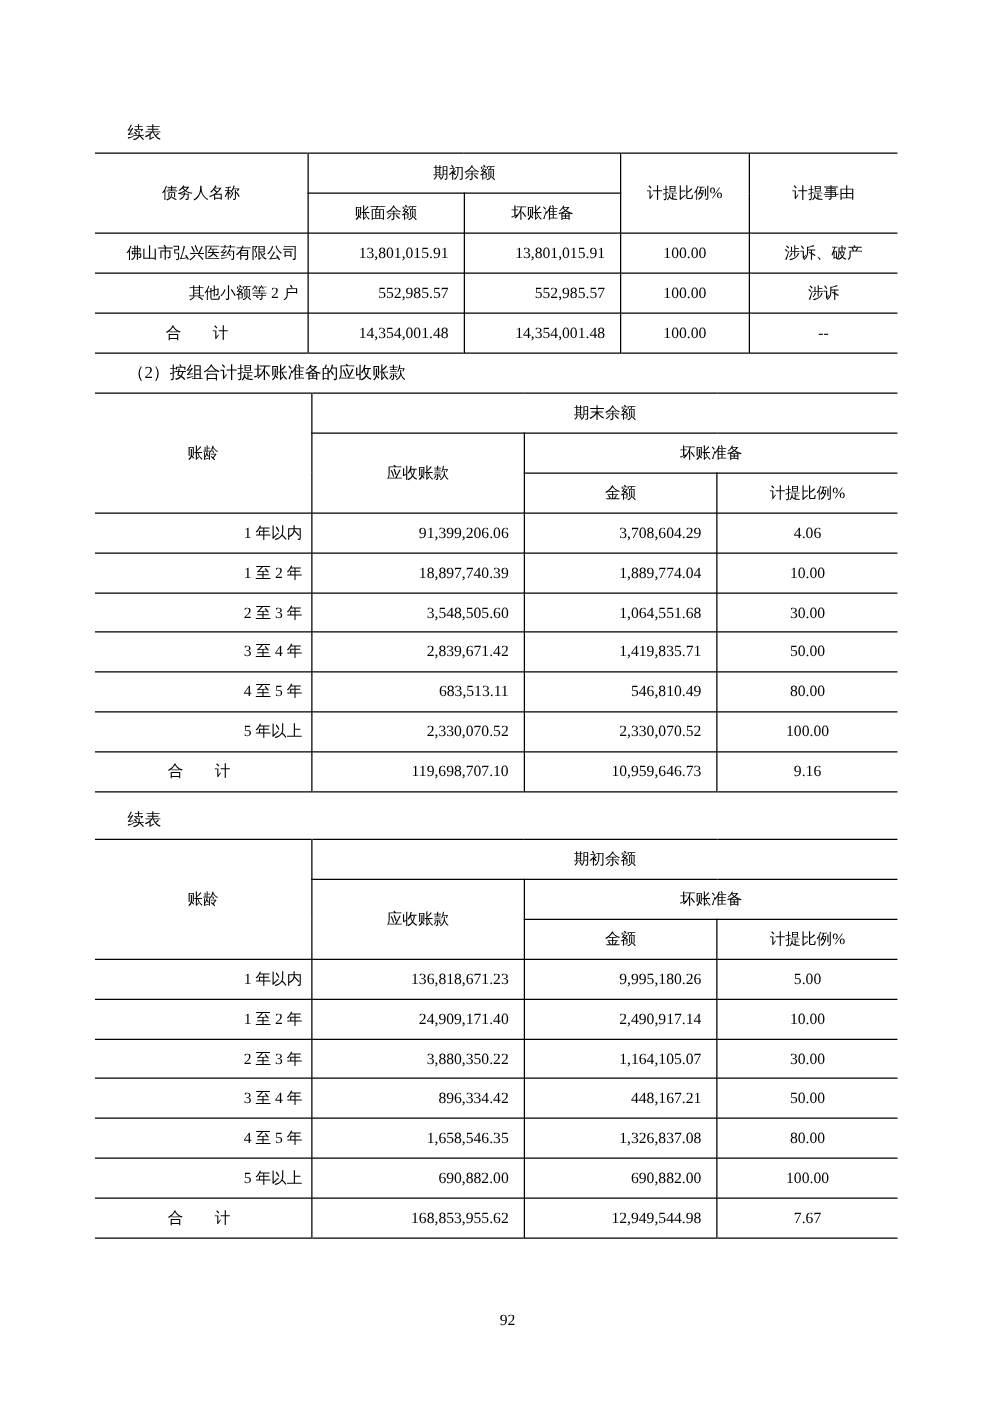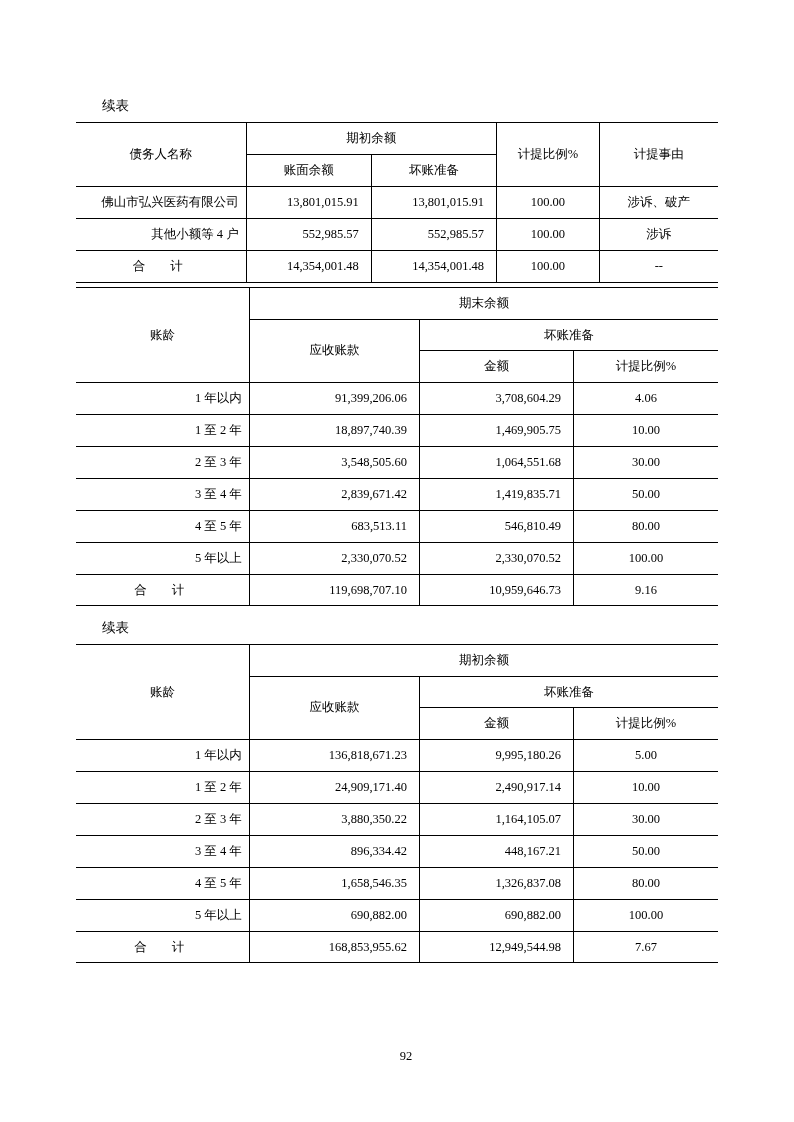--- a/index.html
+++ b/index.html
@@ -121,37 +121,38 @@
       </thead>
       <tbody>
         <tr>
           <td class="l h-pad">佛山市弘兴医药有限公司</td>
           <td class="r h-pad">13,801,015.91</td>
           <td class="r h-pad">13,801,015.91</td>
           <td class="c h-pad">100.00</td>
           <td class="c h-pad">涉诉、破产</td>
         </tr>
         <tr>
-          <td class="l h-pad">其他小额等 4 户</td>
+          <td class="l h-pad">其他小额等 2 户</td>
           <td class="r h-pad">552,985.57</td>
           <td class="r h-pad">552,985.57</td>
           <td class="c h-pad">100.00</td>
           <td class="c h-pad">涉诉</td>
         </tr>
         <tr>
           <td class="spaced h-pad">合　计</td>
           <td class="r h-pad">14,354,001.48</td>
           <td class="r h-pad">14,354,001.48</td>
           <td class="c h-pad">100.00</td>
           <td class="c h-pad">--</td>
         </tr>
       </tbody>
     </table>
   </div>
 
+  <div class="para sub">（2）按组合计提坏账准备的应收账款</div>
 
   <div class="tbl-block">
     <table class="doc-table">
       <colgroup>
         <col style="width: 27%;">
         <col style="width: 26.5%;">
         <col style="width: 24%;">
         <col style="width: 22.5%;">
       </colgroup>
       <thead>
@@ -171,21 +172,21 @@
       <tbody>
         <tr>
           <td class="l h-pad">1 年以内</td>
           <td class="r h-pad">91,399,206.06</td>
           <td class="r h-pad">3,708,604.29</td>
           <td class="c h-pad">4.06</td>
         </tr>
         <tr>
           <td class="l h-pad">1 至 2 年</td>
           <td class="r h-pad">18,897,740.39</td>
-          <td class="r h-pad">1,469,905.75</td>
+          <td class="r h-pad">1,889,774.04</td>
           <td class="c h-pad">10.00</td>
         </tr>
         <tr>
           <td class="l h-pad">2 至 3 年</td>
           <td class="r h-pad">3,548,505.60</td>
           <td class="r h-pad">1,064,551.68</td>
           <td class="c h-pad">30.00</td>
         </tr>
         <tr>
           <td class="l h-pad">3 至 4 年</td>

